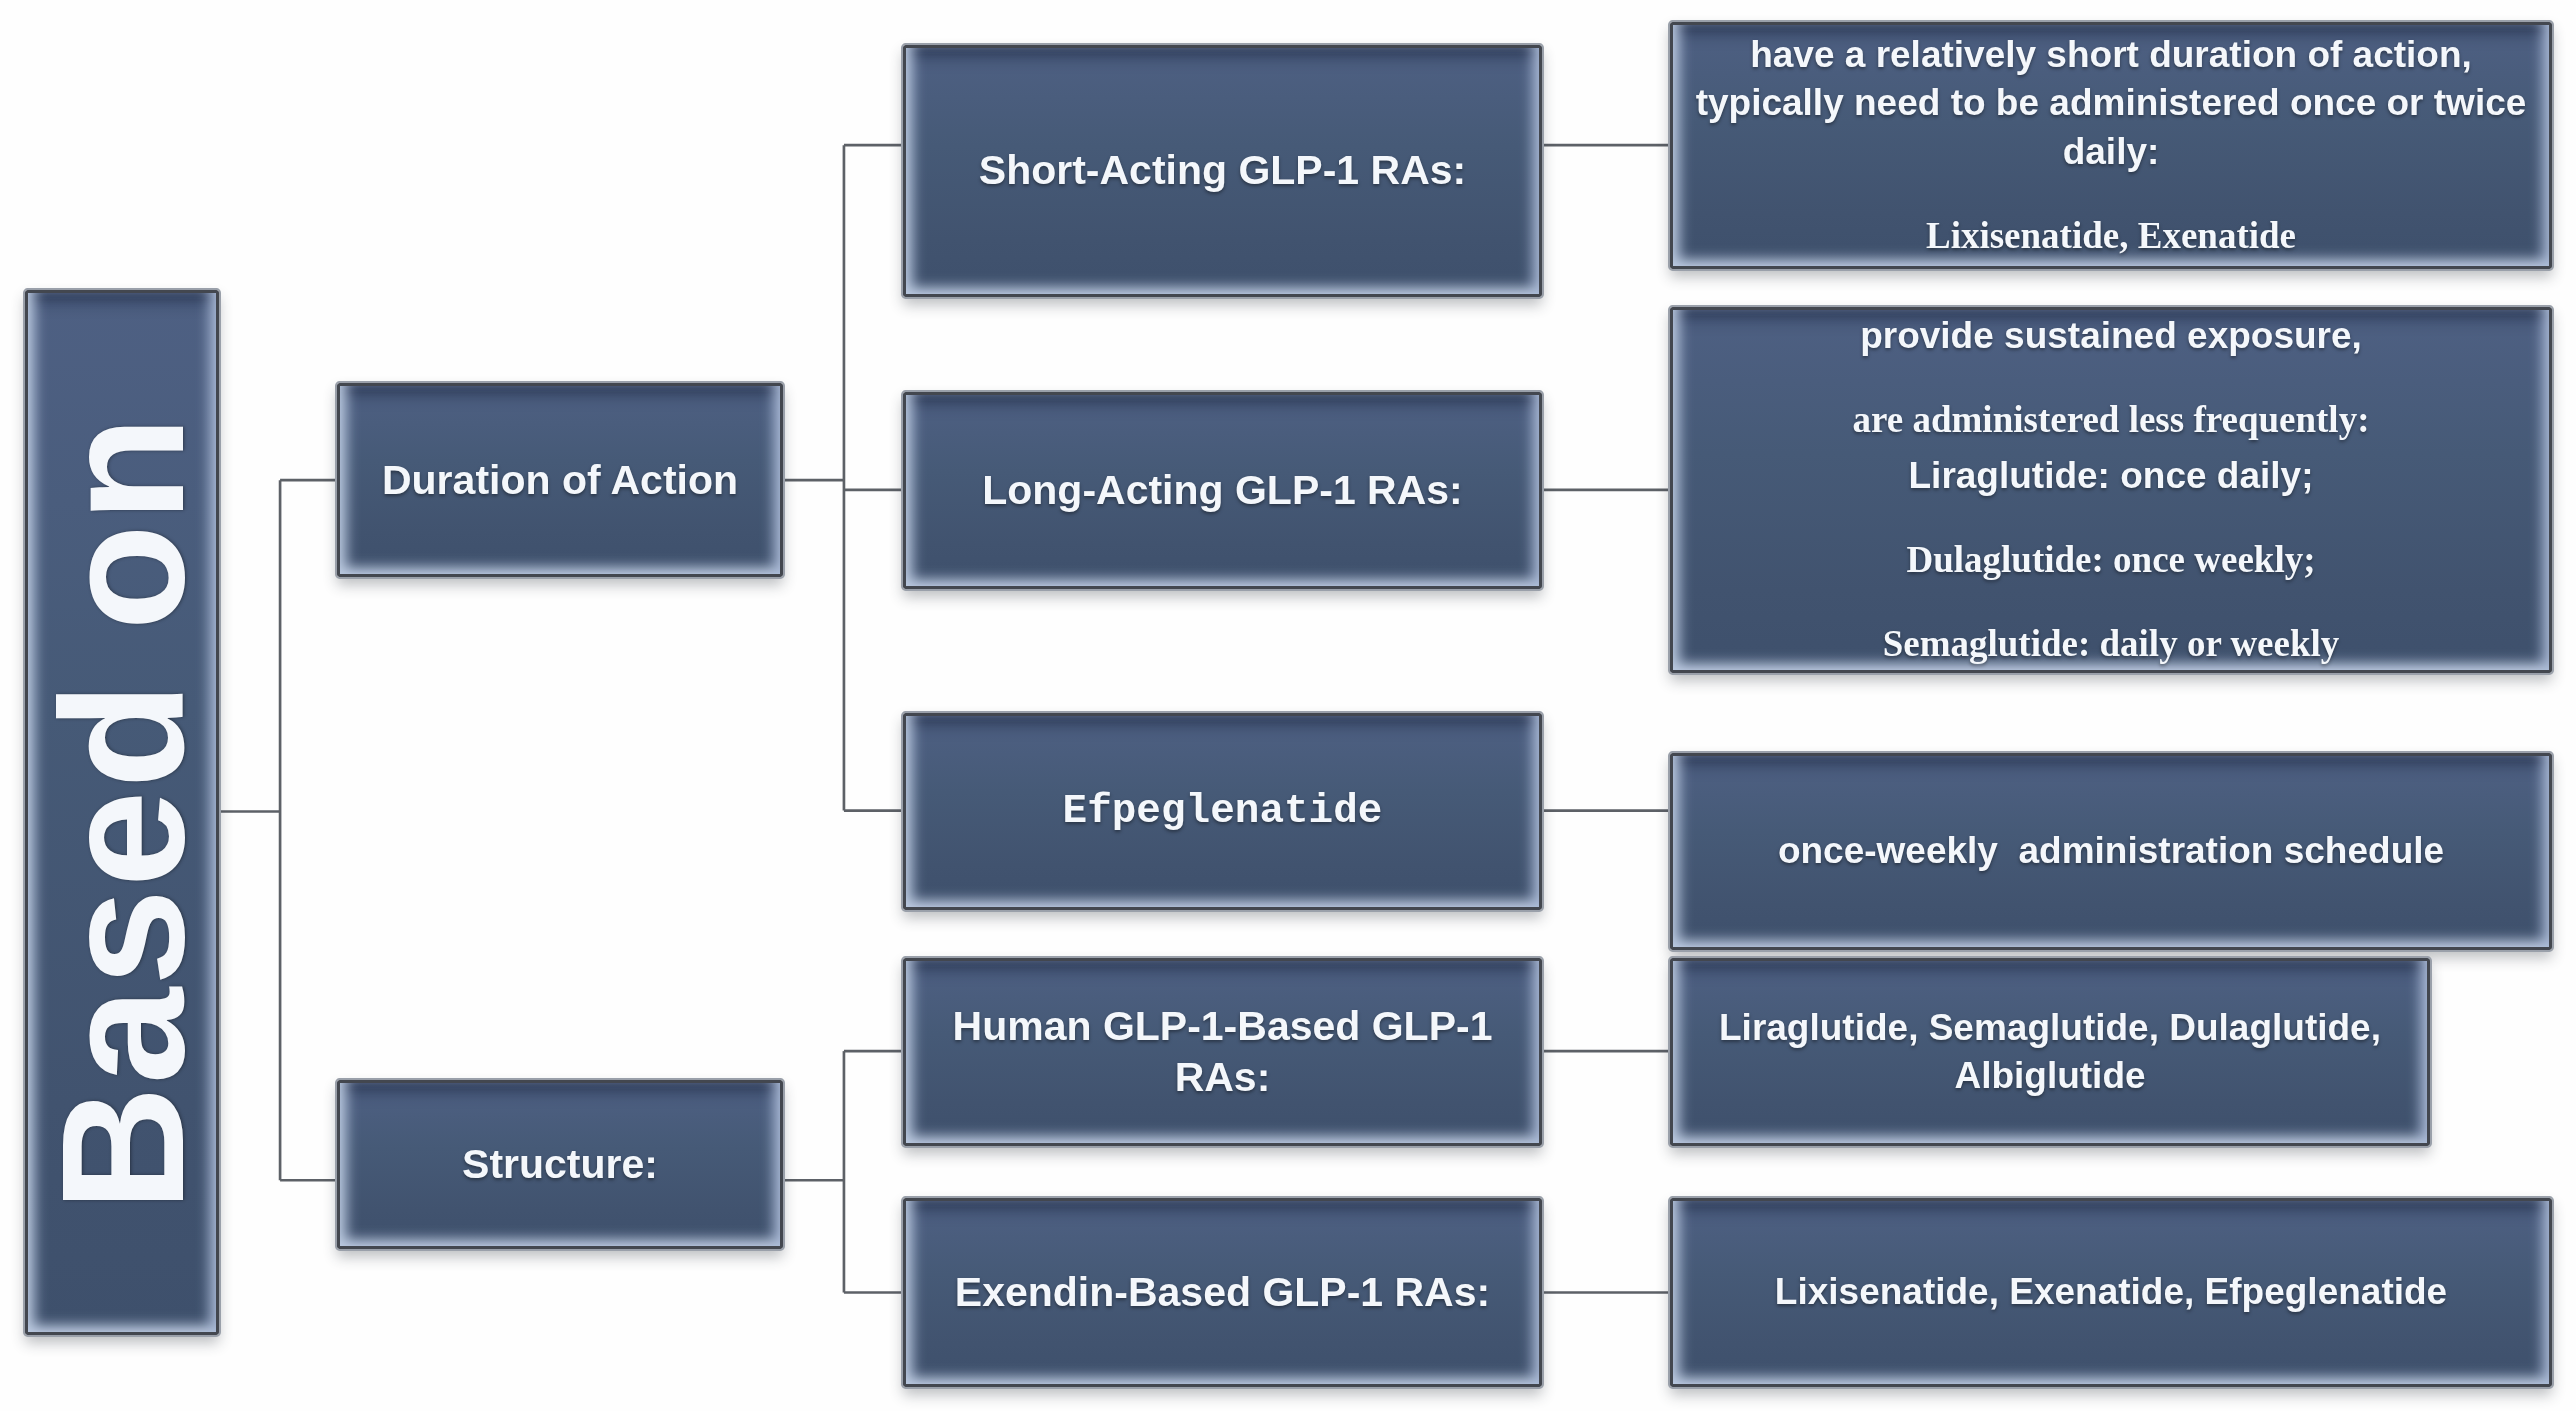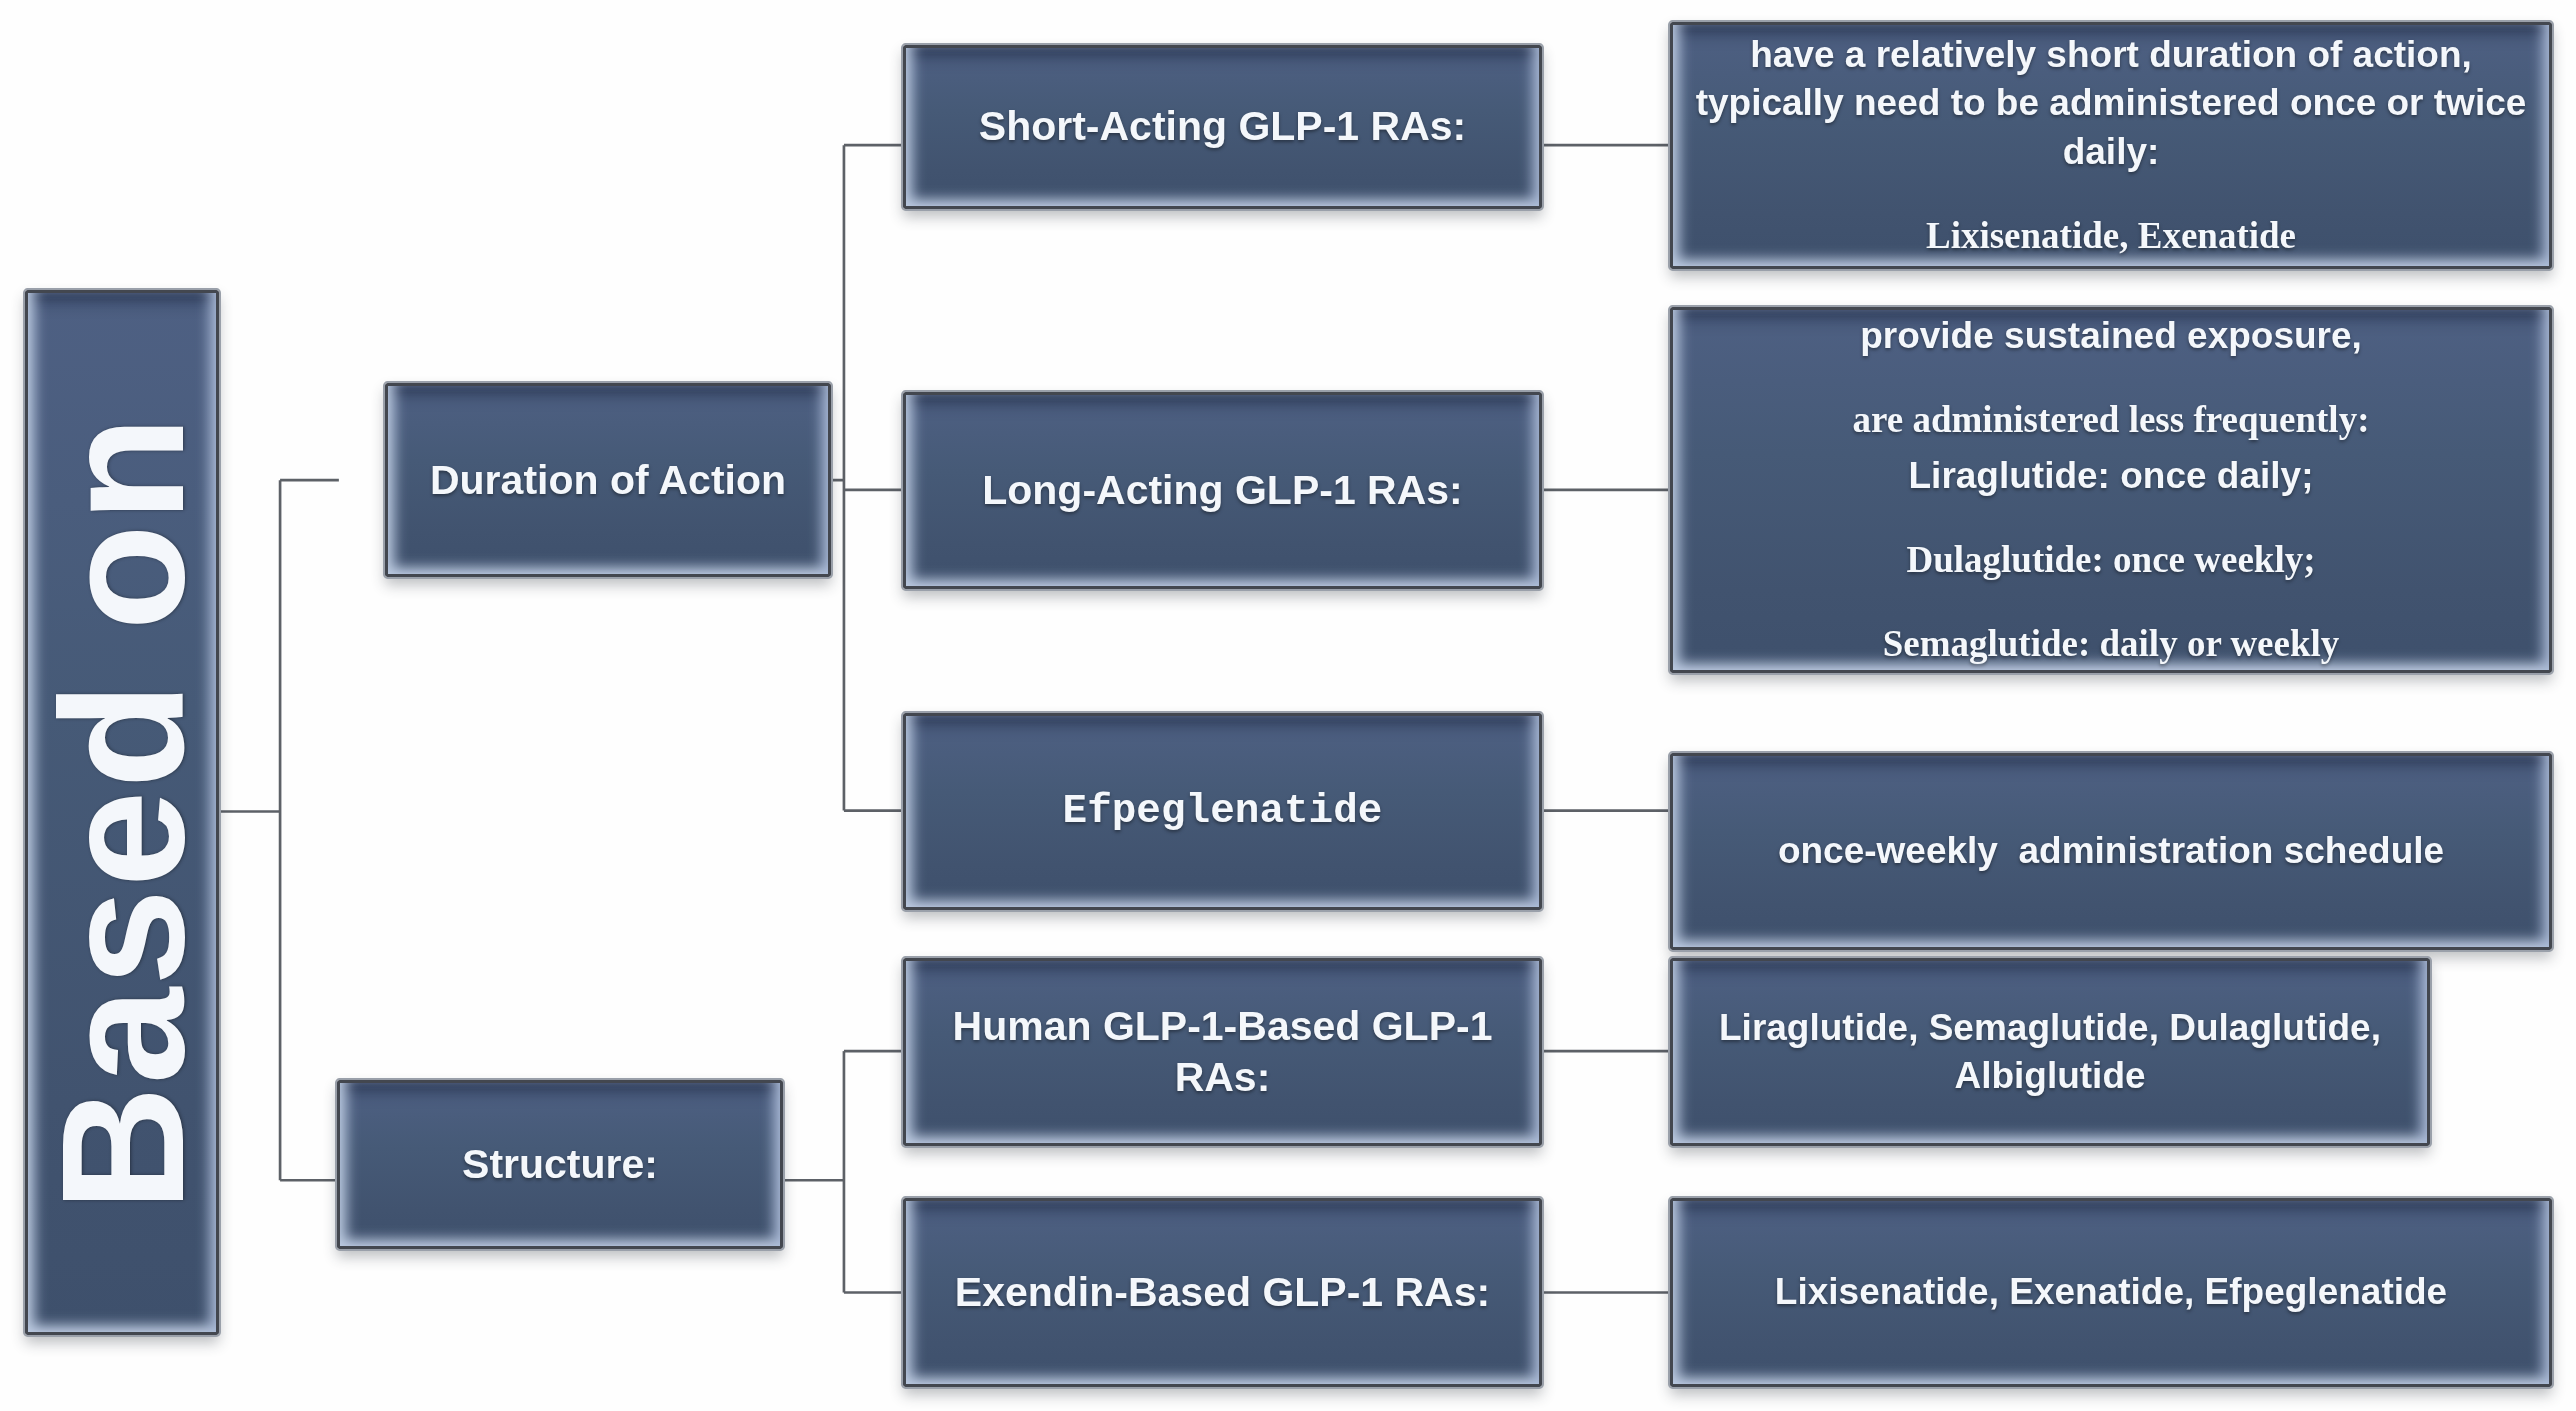--- a/index.html
+++ b/index.html
@@ -71,28 +71,28 @@
     <line x1="1728" y1="550" x2="1874" y2="550"></line>
     <line x1="1728" y1="910" x2="1874" y2="910"></line>
     <line x1="1728" y1="1180" x2="1874" y2="1180"></line>
     <line x1="1728" y1="1451" x2="1874" y2="1451"></line>
   </svg>
 
   <div class="box vbox" style="left:25px;top:290px;width:194px;height:1045px;">
     <span>Based on</span>
   </div>
 
-  <div class="box group" style="left:337px;top:383px;width:446px;height:194px;margin-left:48px;">
+  <div class="box group" style="left:337px;top:383px;width:446px;height:194px;">
     <span>Duration of Action</span>
   </div>
   <div class="box group" style="left:337px;top:1080px;width:446px;height:169px;">
     <span>Structure:</span>
   </div>
 
-  <div class="box node" style="left:903px;top:45px;width:639px;height:164px;">
+  <div class="box node" style="left:903px;top:45px;width:639px;height:252px;">
     <span>Short-Acting GLP-1 RAs:</span>
   </div>
   <div class="box node" style="left:903px;top:392px;width:639px;height:197px;justify-content:center;">
     <span>Long-Acting GLP-1 RAs:</span>
   </div>
   <div class="box node" style="left:903px;top:713px;width:639px;height:197px;font-family:Liberation Mono, monospace;">
     <span>Efpeglenatide</span>
   </div>
   <div class="box node" style="left:903px;top:958px;width:639px;height:188px;">
     <span>Human GLP-1-Based GLP-1 RAs:</span>

